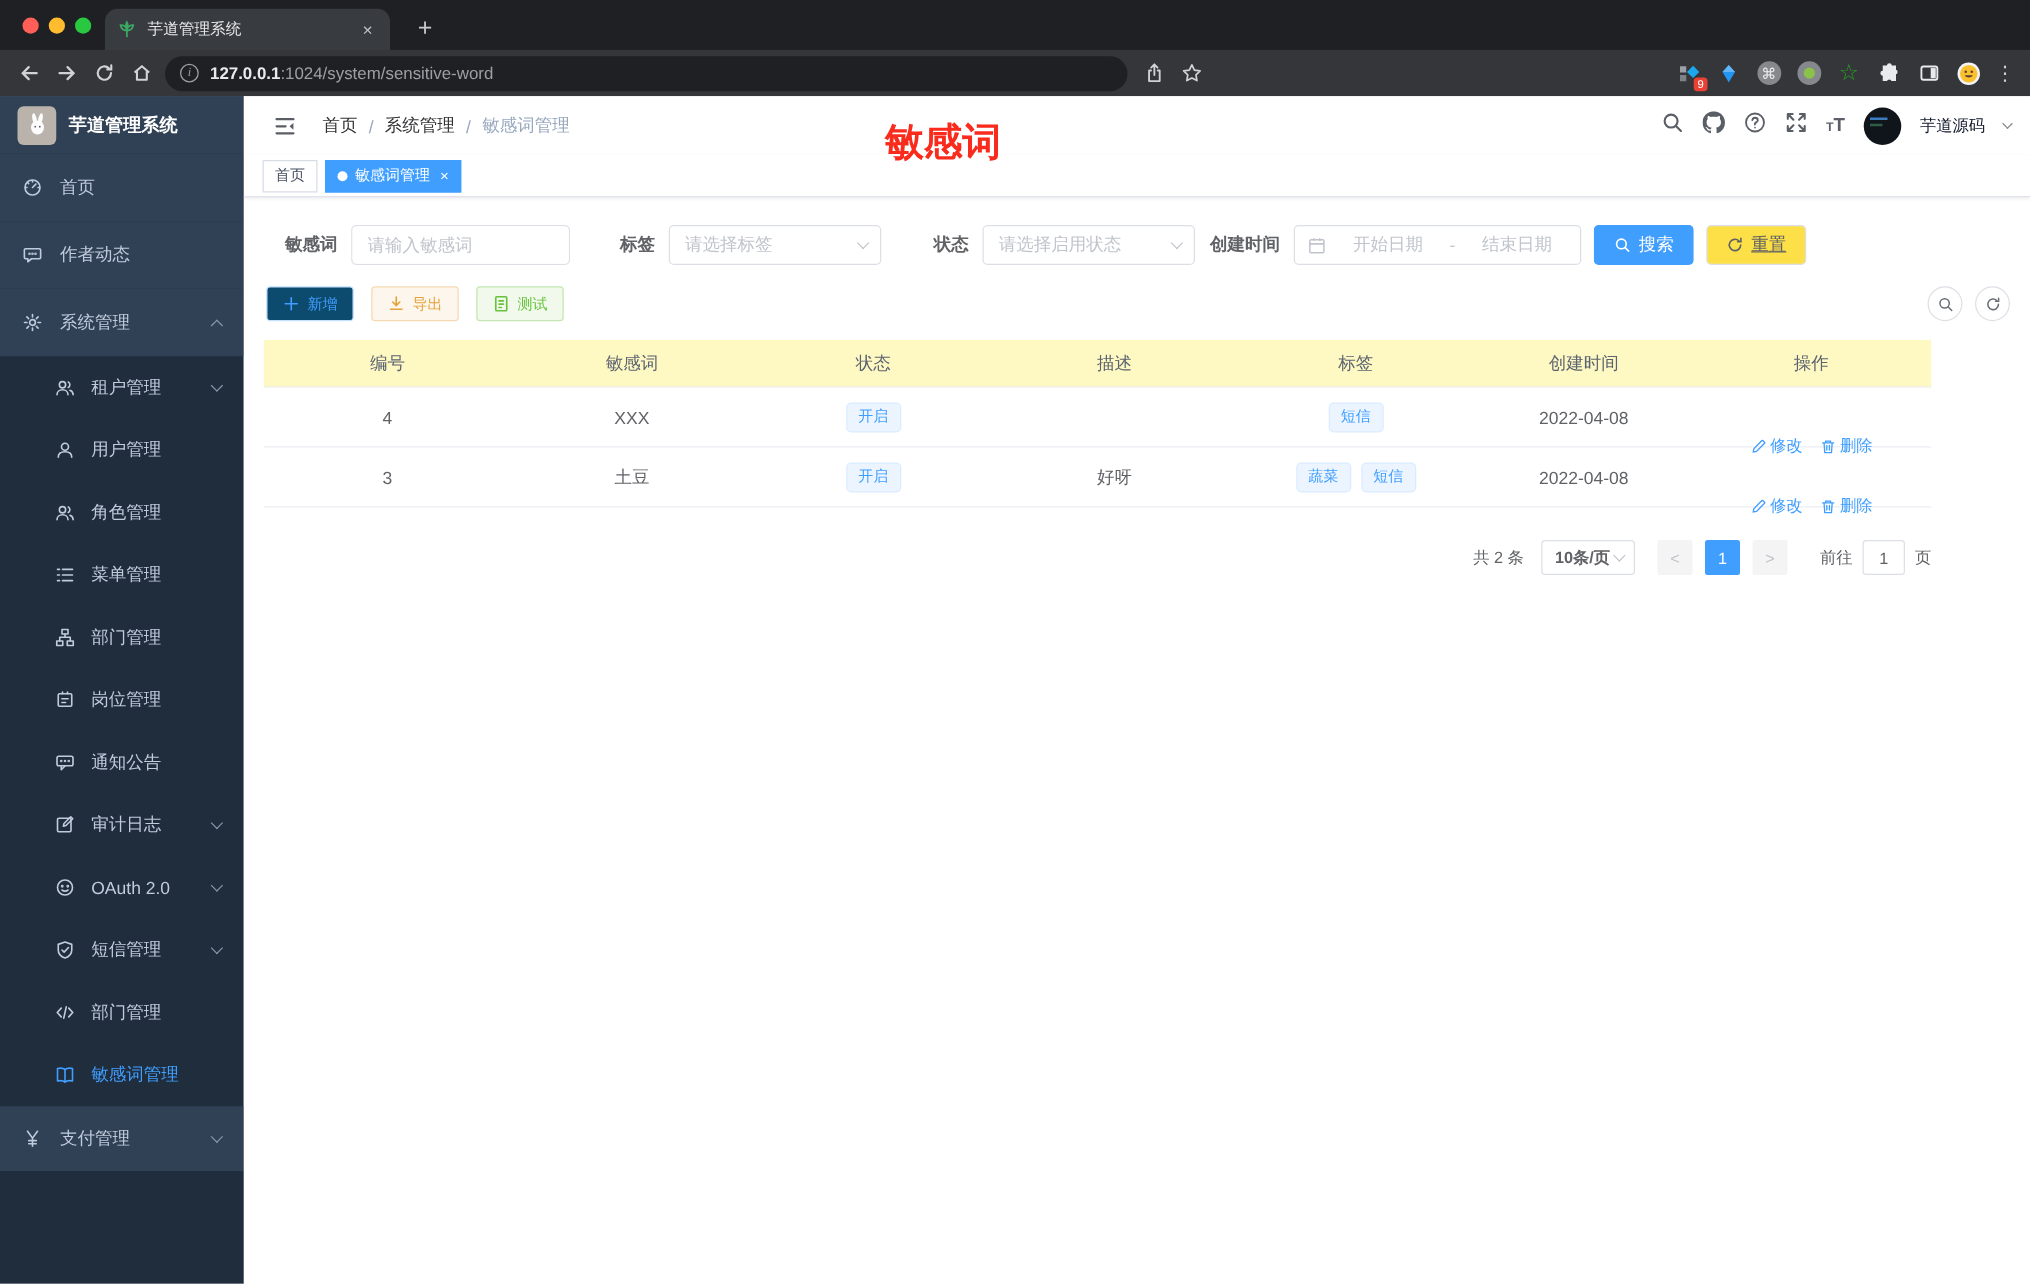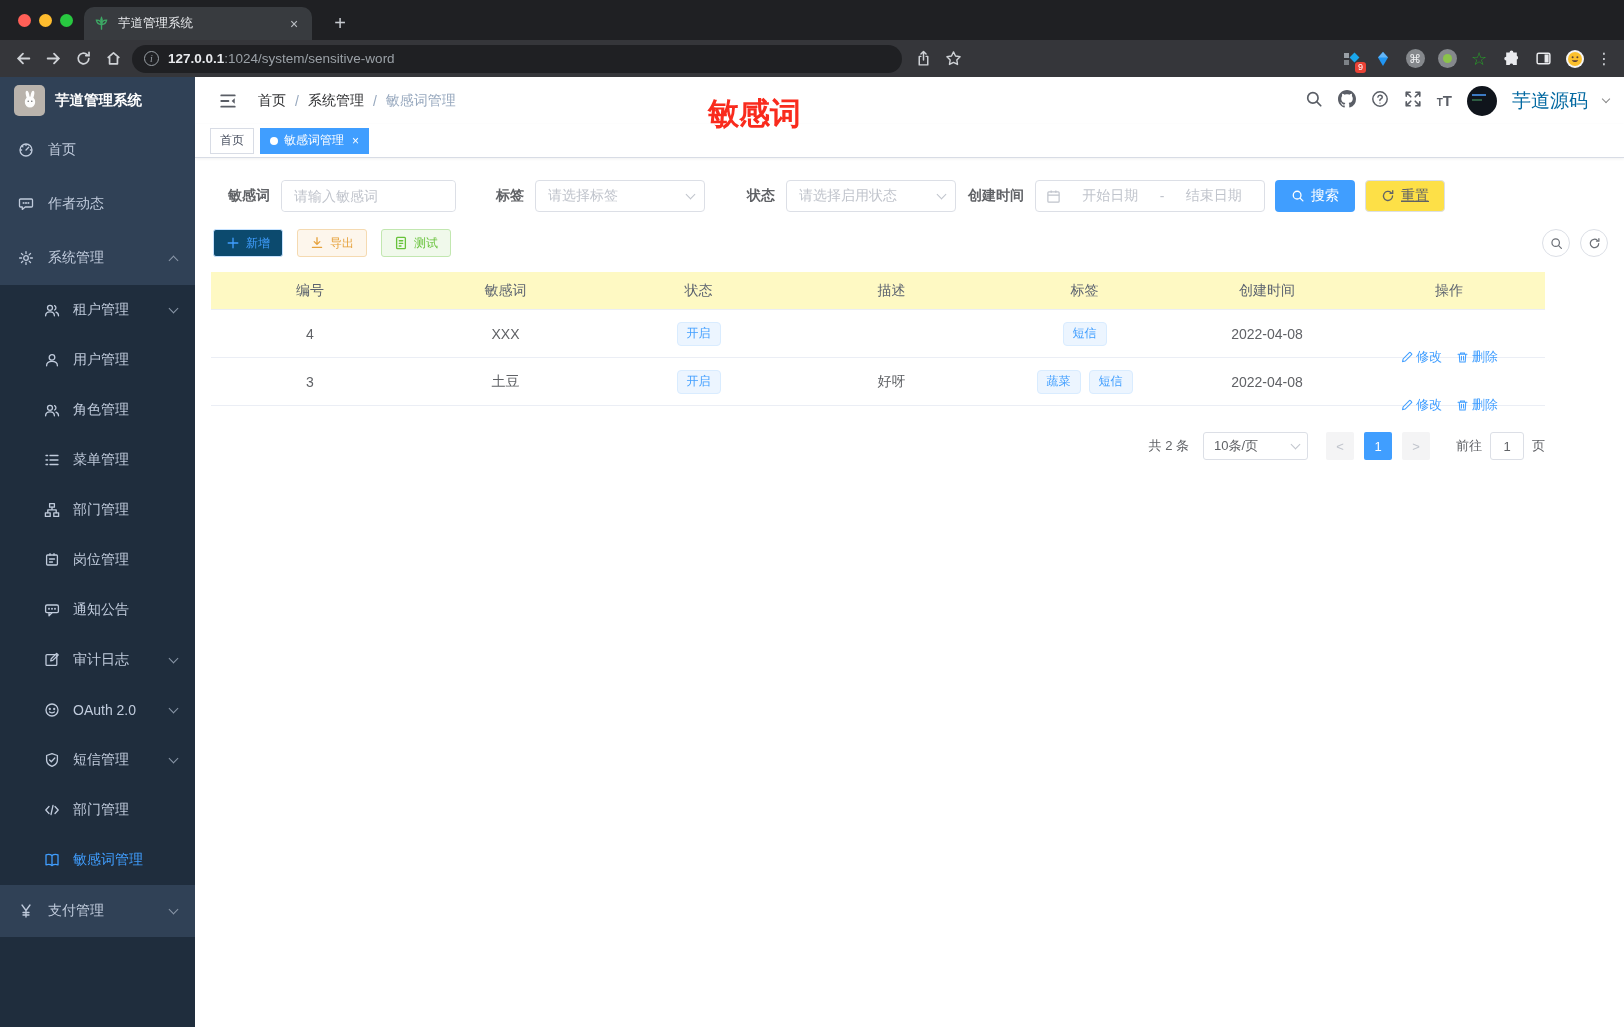--- a/index.html
+++ b/index.html
@@ -72,21 +72,21 @@
   .breadcrumb { display:flex; align-items:center; gap:9px; font-size:14px; margin-left:12px; color:#303133; }
   .crumb-sep { color:#97a8be; }
   .crumb.current { color:#97a8be; }
   .nav-right { margin-left:auto; display:flex; align-items:center; gap:15px; color:#5a5e66; }
   .nav-right svg { width:18px; height:18px; }
   .tt-icon { font-size:15px; font-weight:bold; display:flex; align-items:baseline; }
   .tt-icon .sm { font-size:10px; }
   .avatar { width:30px; height:30px; border-radius:50%; background:#10151c; position:relative; overflow:hidden; flex:0 0 auto;}
   .avatar::before{ content:""; position:absolute; left:5px; top:8px; width:14px; height:2px; background:#3c7ac2;}
   .avatar::after{ content:""; position:absolute; left:5px; top:13px; width:10px; height:2px; background:#2e5d43;}
-  .user-name { font-size:19px; color:#0369a1; }
+  .user-name { font-size:13px; color:#0f172a; }
   .caret-down { width:6px; height:6px; border-right:1.4px solid #888; border-bottom:1.4px solid #888;
                 transform:rotate(45deg); margin-top:-3px; }
 
   .tagsview { height:34px; border-bottom:1px solid #d8dce5; box-shadow:0 1px 3px rgba(0,0,0,.06);
               display:flex; align-items:center; padding:0 15px; gap:6px; flex:0 0 auto; }
   .tv-tab { height:26px; border:1px solid #d8dce5; background:#fff; color:#495060; font-size:12px;
             display:flex; align-items:center; padding:0 9px; gap:6px; cursor:default; }
   .tv-tab.active { background:#409eff; border-color:#409eff; color:#fff; }
   .tv-dot { width:8px; height:8px; border-radius:50%; background:#fff; }
   .tv-close { font-size:12px; margin-left:2px; }
@@ -134,22 +134,22 @@
   .c1{width:198px;} .c2{width:193px;} .c3{width:193px;} .c4{width:193px;} .c5{width:193px;} .c6{width:172px;} .c7{width:192px;}
   .pill { display:inline-flex; align-items:center; height:24px; padding:0 9px; background:#ecf5ff;
           border:1px solid #d9ecff; border-radius:4px; color:#409eff; font-size:12px; margin:0 4px;}
   .ops { display:inline-flex; gap:14px; justify-content:center; color:#409eff; font-size:13px;margin-top:48px; }
   .op { display:inline-flex; align-items:center; gap:3px; cursor:default;}
   .op svg { width:13px; height:13px; fill:none; stroke:currentColor; stroke-width:1.3; stroke-linecap:round;}
 
   
   .pager { width:1334px; margin-top:26px; display:flex; align-items:center; justify-content:flex-end;
            font-size:13px; color:#606266; }
-  .psize { width:105px; height:28px; border:1px solid #dcdfe6; border-radius:3px; display:flex;
-           align-items:center; padding:0 8px 0 10px; margin:0 18px 0 14px; color:#606266; }
+  .psize { width:75px; height:28px; border:1px solid #dcdfe6; border-radius:3px; display:flex;
+           align-items:center; padding:0 8px 0 10px; margin:0 18px 0 14px; color:#606266;font-weight:bold; }
   .pbtn { width:28px; height:28px; background:#f4f4f5; border-radius:2px; display:flex; align-items:center;
           justify-content:center; color:#c0c4cc; font-size:13px; }
   .pbtn.prev::before{content:"<";} .pbtn.next::before{content:">";}
   .pnum { width:28px; height:28px; background:#409eff; color:#fff; border-radius:2px; display:flex;
           align-items:center; justify-content:center; margin:0 10px; }
   .goto { margin-left:26px; display:flex; align-items:center; gap:8px; }
   .goto input { width:34px; height:28px; border:1px solid #dcdfe6; border-radius:3px; text-align:center;
                 font-size:13px; color:#606266; outline:none; font-family:inherit;}
 </style>
 </head>

